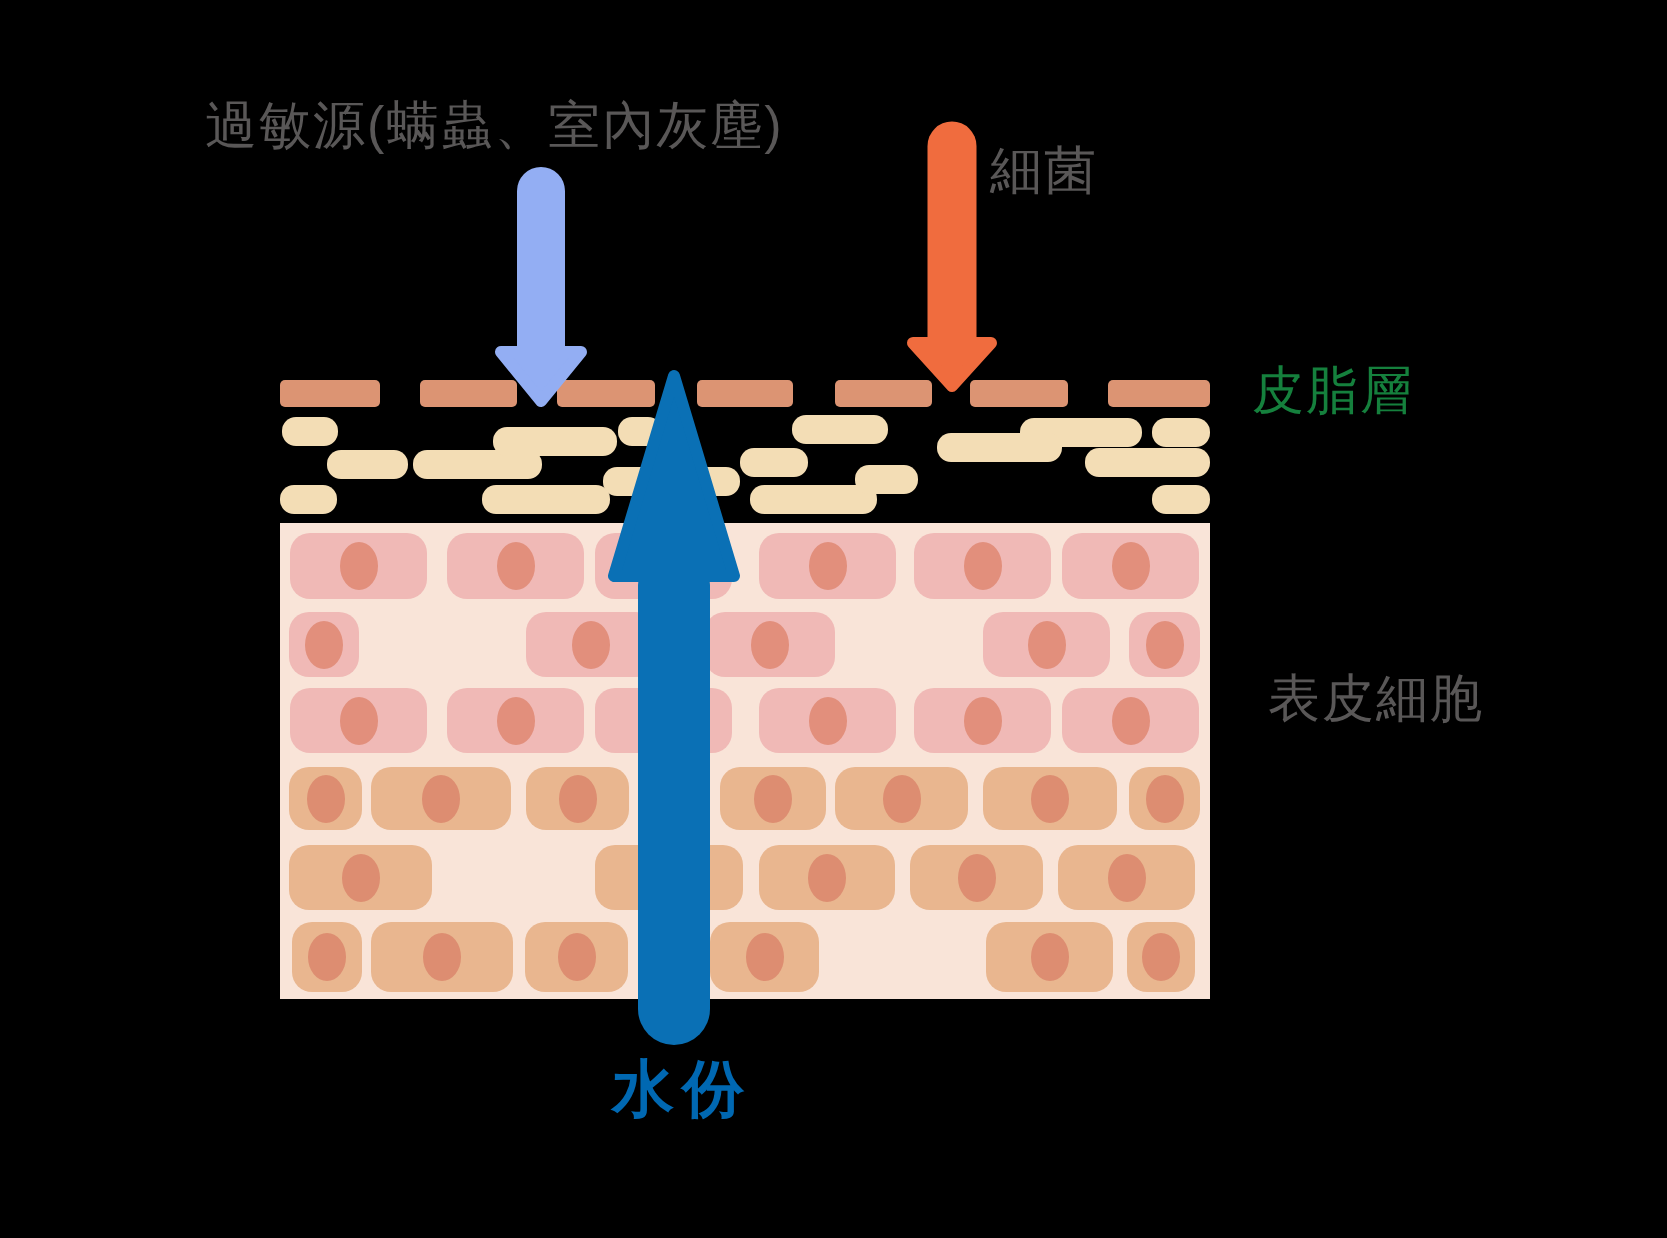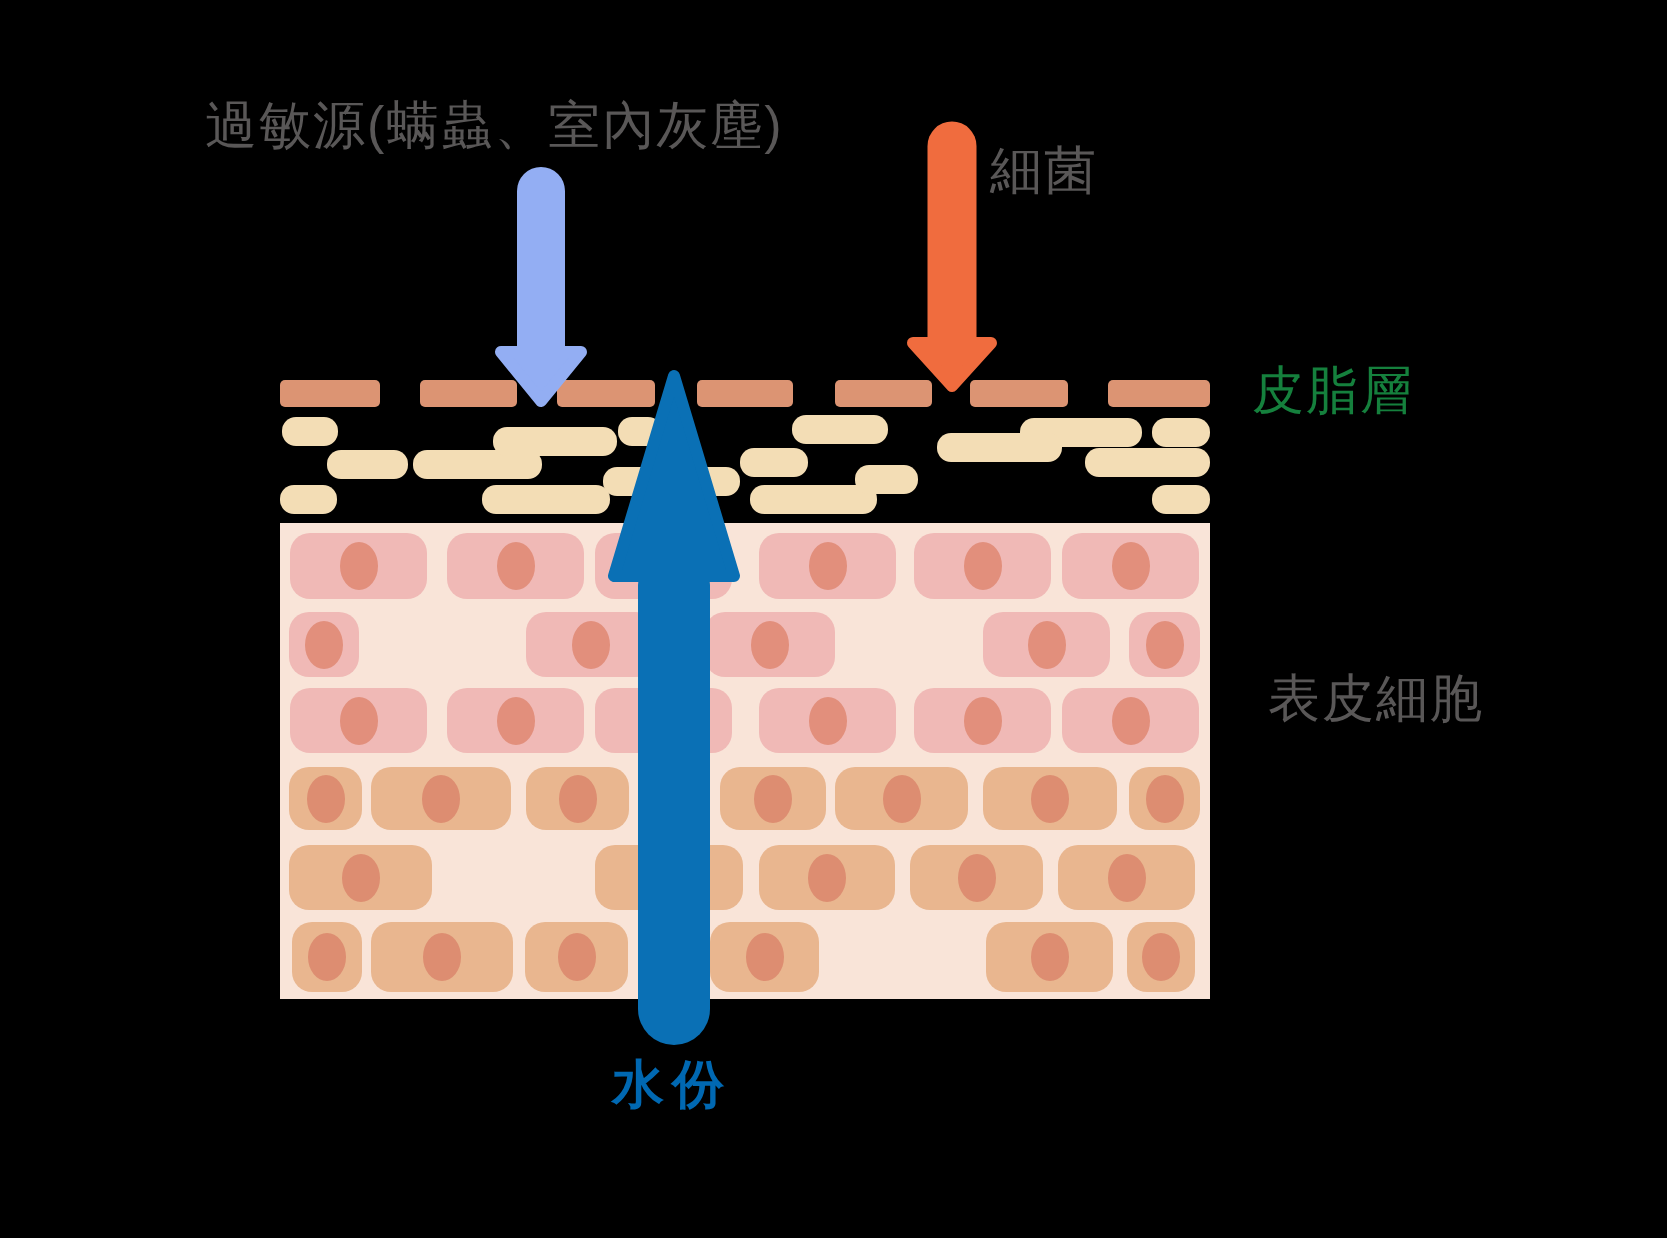--- a/index.html
+++ b/index.html
@@ -28,21 +28,21 @@
     white-space: nowrap;
     line-height: 1;
   }
   #lbl-allergen  { left: 205px;  top: 99px;  }
   #lbl-bacteria  { left: 990px;  top: 144px; }
   #lbl-sebum     { left: 1252px; top: 364px; }
   #lbl-keratin   { left: 1252px; top: 459px; }
   #lbl-epidermis { left: 1248px; top: 672px; margin-left: 20px; }
   #lbl-moisture  {
     left: 612px; top: 1058px;
-    font-size: 52px;
+    font-size: 62px;
     font-weight: bold;
     letter-spacing: 8px;
   }
   #arrows { position: absolute; left: 0; top: 0; pointer-events: none; }
 </style>
 </head>
 <body style="background: rgb(0, 0, 0);">
 
 <div id="canvas" style="background: rgb(0, 0, 0);">
 

